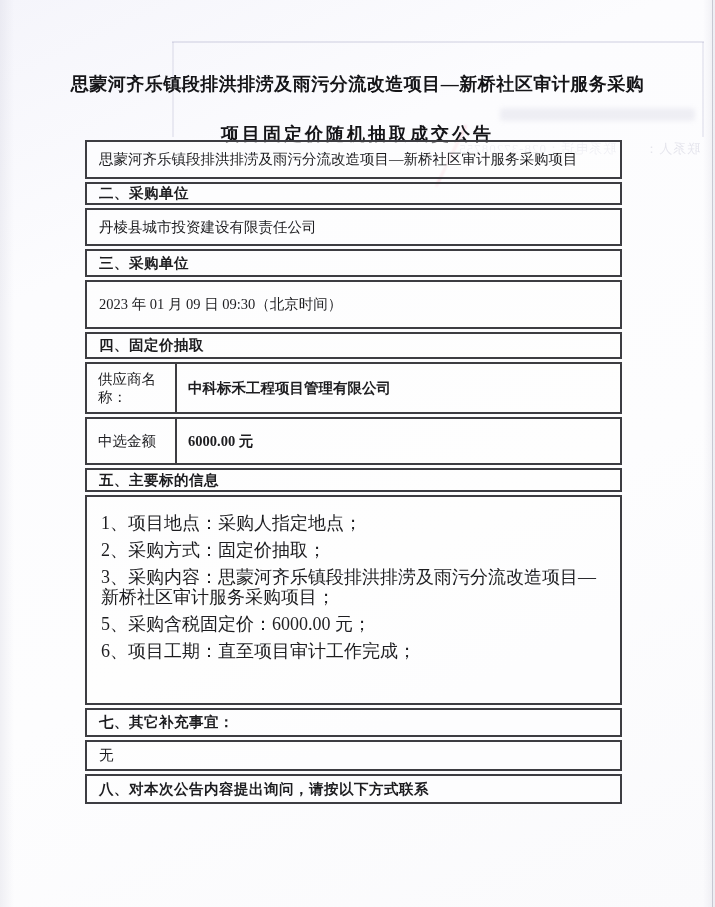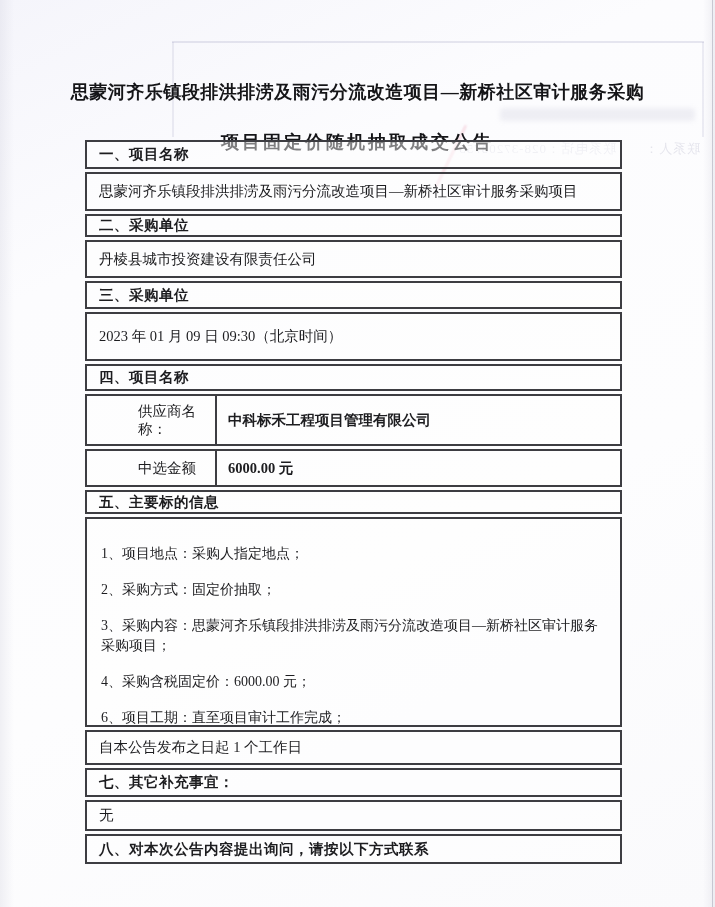--- a/index.html
+++ b/index.html
@@ -41,94 +41,91 @@
   }
   .edge-shade-right{
     position:absolute;top:0;right:0;width:12px;height:100%;
     background:linear-gradient(270deg,rgba(205,205,218,.30),rgba(205,205,218,0));
   }
   .edge-shade-left{
     position:absolute;top:0;left:0;width:14px;height:100%;
     background:linear-gradient(90deg,rgba(205,205,218,.28),rgba(205,205,218,0));
   }
   .title{
-    position:absolute;left:55px;right:55px;margin:8px;text-align:center;
+    position:absolute;left:55px;right:55px;margin:0;text-align:center;
     font-size:18px;font-weight:bold;color:#151518;
   }
   #title1{top:72px;letter-spacing:.5px;}
   #title2{top:122px;letter-spacing:3px;}
   .tbl{position:absolute;left:85px;top:140px;width:537px;}
   .row{
     box-sizing:border-box;width:100%;
     border:2px solid #3d3d42;background:rgba(255,255,255,.45);
     margin-top:3px;
     display:flex;align-items:center;
     padding:0 12px;font-size:14.5px;line-height:1.25;
   }
   .row:first-child{margin-top:0;}
   .row.hd{font-weight:bold;letter-spacing:.5px;}
   .row.kv{padding:0;}
   .kv .lbl{
     width:90px;flex:0 0 90px;align-self:stretch;box-sizing:border-box;
     display:flex;align-items:center;padding-left:11px;
     border-right:2px solid #3d3d42;
-    margin-left:40px;
   }
   .kv .val{padding-left:11px;font-weight:bold;}
   .row.list{display:block;padding:9px 14px 4px;}
-  .row.list p{margin:16px 0 5px;line-height:20px;font-size:14px;}
+  .row.list p{margin:7px 0 5px;line-height:20px;font-size:18px;}
 </style>
 </head>
 <body>
 
 <div class="paper">
 
   <div class="ghost-topline"></div>
   <div class="ghost-vline l"></div>
   <div class="ghost-vline r"></div>
   <div class="ghost-blur"></div>
   <div class="ghost-text">联系人：　　联系电话：028-37208755</div>
   <div class="stamp-line"></div>
 
   <h1 class="title" id="title1">思蒙河齐乐镇段排洪排涝及雨污分流改造项目—新桥社区审计服务采购</h1>
   <h1 class="title" id="title2">项目固定价随机抽取成交公告</h1>
 
   <div class="tbl">
 
-    <div class="row hd" style="height:29px">一、项目名称</div>
     <div class="row" style="height:39px">思蒙河齐乐镇段排洪排涝及雨污分流改造项目—新桥社区审计服务采购项目</div>
 
     <div class="row hd" style="height:23px">二、采购单位</div>
     <div class="row" style="height:38px">丹棱县城市投资建设有限责任公司</div>
 
     <div class="row hd" style="height:28px">三、采购单位</div>
     <div class="row" style="height:49px">2023 年 01 月 09 日 09:30（北京时间）</div>
 
-    <div class="row hd" style="height:27px">四、项目名称</div>
+    <div class="row hd" style="height:27px">四、固定价抽取</div>
 
     <div class="row kv" style="height:52px">
       <div class="lbl">供应商名称：</div>
       <div class="val">中科标禾工程项目管理有限公司</div>
     </div>
-    <div class="row kv" style="height:38px">
+    <div class="row kv" style="height:48px">
       <div class="lbl">中选金额</div>
       <div class="val">6000.00 元</div>
     </div>
 
     <div class="row hd" style="height:24px">五、主要标的信息</div>
 
     <div class="row list" style="height:210px">
       <p>1、项目地点：采购人指定地点；</p>
       <p>2、采购方式：固定价抽取；</p>
       <p>3、采购内容：思蒙河齐乐镇段排洪排涝及雨污分流改造项目—新桥社区审计服务采购项目；</p>
-      <p>4、采购含税固定价：6000.00 元；</p>
+      <p>5、采购含税固定价：6000.00 元；</p>
       <p>6、项目工期：直至项目审计工作完成；</p>
     </div>
 
-    <div class="row" style="height:35px">自本公告发布之日起 1 个工作日</div>
 
     <div class="row hd" style="height:29px">七、其它补充事宜：</div>
     <div class="row" style="height:31px">无</div>
 
     <div class="row hd" style="height:30px">八、对本次公告内容提出询问，请按以下方式联系</div>
 
   </div>
 
   <div class="edge-shade-left"></div>
   <div class="edge-shade-right"></div>

